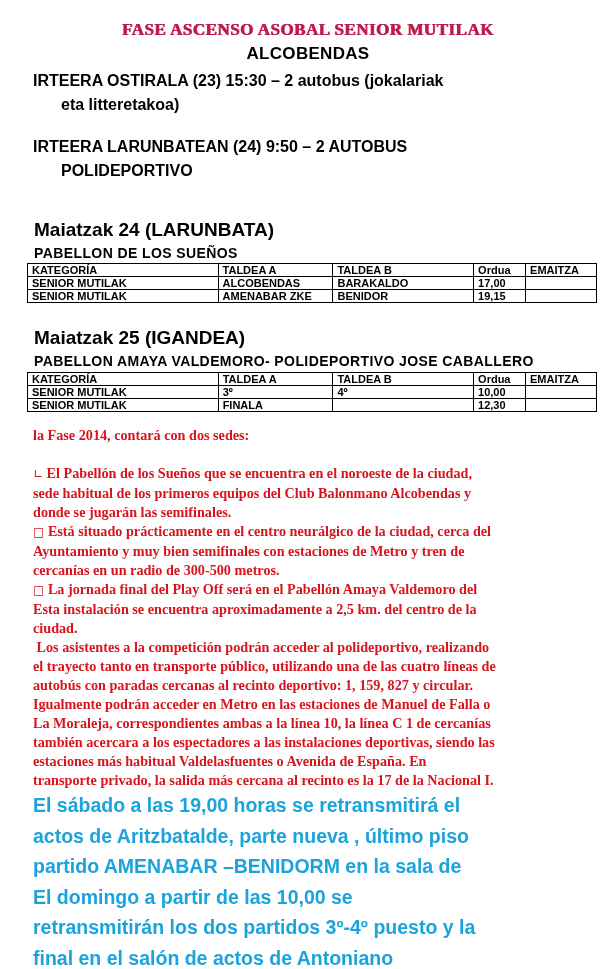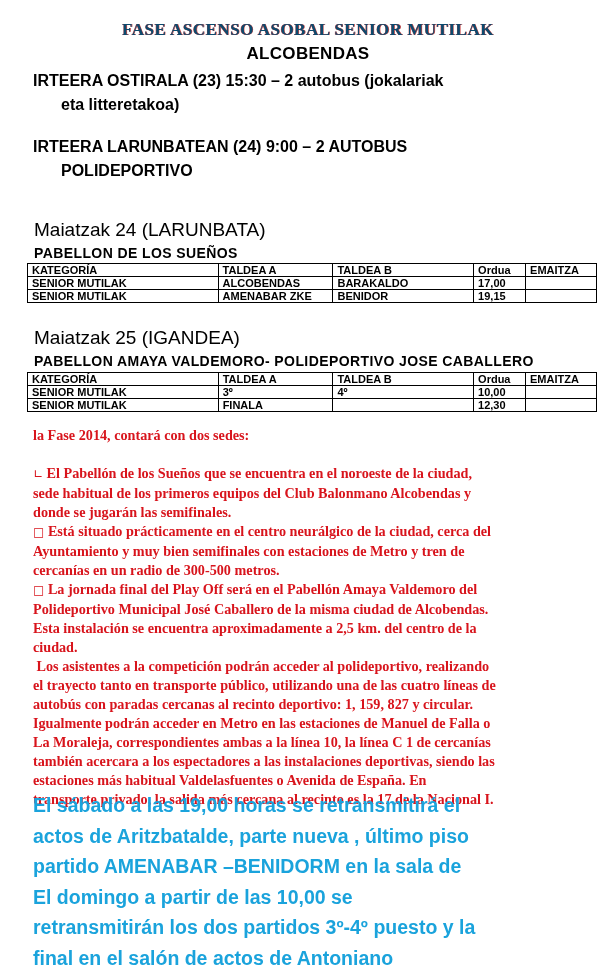--- a/index.html
+++ b/index.html
@@ -1,26 +1,26 @@
 <!DOCTYPE html>
 <html><head>
 <meta charset="utf-8">
 <style>
   html, body { margin: 0; padding: 0; background: #ffffff; }
   body { width: 616px; height: 969px; position: relative; overflow: hidden; font-family: "Liberation Sans", sans-serif; color: #000; }
   .abs { position: absolute; white-space: nowrap; }
   .title {
     left: 0; width: 616px; top: 20px; text-align: center;
     font-family: "Liberation Serif", serif; font-weight: bold; font-size: 17px;
-    letter-spacing: 0.5px; color: #0c4a6e;
+    letter-spacing: 0.5px; color: #be185d;
     text-shadow: 0.6px 0 0 #c84a4a, -0.3px 0 0 #c84a4a;
   }
   .city { left: 0; width: 616px; top: 44px; text-align: center; font-weight: bold; font-size: 17px; letter-spacing: 0.3px; }
   .depart { font-weight: bold; font-size: 16px; }
-  .day-heading { font-weight: normal; font-size: 19px; text-align: center; }
+  .day-heading { font-weight: bold; font-size: 19px; text-align: center; }
   .venue { font-weight: 900; font-size: 14px; letter-spacing: 0.4px; }
   table.sched {
     position: absolute; left: 27px; width: 570px; border-collapse: collapse;
     font-family: Liberation Sans, sans-serif; font-weight: bold; font-size: 11px;
   }
   table.sched td { border: 1px solid #000; padding: 0 4px; height: 12px; line-height: 12px; white-space: nowrap; }
   table.sched col.c1 { width: 191px; }
   table.sched col.c2 { width: 115px; }
   table.sched col.c3 { width: 141px; }
   table.sched col.c4 { width: 52px; }
@@ -40,21 +40,21 @@
   .blue-block p { margin: 0; white-space: nowrap; }
 </style>
 </head>
 <body>
 
 <div class="abs title">FASE  ASCENSO  ASOBAL  SENIOR MUTILAK</div>
 <div class="abs city">ALCOBENDAS</div>
 
 <div class="abs depart" style="left:33px; top:72px;">IRTEERA  OSTIRALA (23)  15:30 – 2 autobus (jokalariak</div>
 <div class="abs depart" style="left:61px; top:96px;">eta litteretakoa)</div>
-<div class="abs depart" style="left:33px; top:138px;">IRTEERA LARUNBATEAN (24) 9:00 – 2 AUTOBUS</div>
+<div class="abs depart" style="left:33px; top:138px;">IRTEERA LARUNBATEAN (24) 9:50 – 2 AUTOBUS</div>
 <div class="abs depart" style="left:61px; top:162px;">POLIDEPORTIVO</div>
 
 <div class="abs day-heading" style="left:34px; top:219px;">Maiatzak  24 (LARUNBATA)</div>
 <div class="abs venue" style="left:34px; top:245px;">PABELLON DE  LOS SUEÑOS</div>
 <table class="sched" style="top:263px;">
   <colgroup>
       <col class="c1">
       <col class="c2">
       <col class="c3">
       <col class="c4">
@@ -123,21 +123,20 @@
 <div class="red-block" style="top:426px;">
   <p>la Fase 2014, contará con dos sedes:</p>
   <div class="gap"></div>
   <p><span class="bullet">∟</span> <span>El Pabellón de los Sueños que se encuentra en el noroeste de la ciudad,</span></p>
   <p>sede habitual de los primeros equipos del Club Balonmano Alcobendas y</p>
   <p>donde se jugarán las semifinales.</p>
   <p><span class="bullet">□</span> <span>Está situado prácticamente en el centro neurálgico de la ciudad, cerca del</span></p>
   <p>Ayuntamiento y muy bien semifinales con estaciones de Metro y tren de</p>
   <p>cercanías en un radio de 300-500 metros.</p>
   <p><span class="bullet">□</span> <span>La jornada final del Play Off será en el Pabellón Amaya Valdemoro del</span></p>
-  <p>Polideportivo Municipal José Caballero de la misma ciudad de Alcobendas.</p>
   <p>Esta instalación se encuentra aproximadamente a 2,5 km. del centro de la</p>
   <p>ciudad.</p>
   <p style="white-space:pre;"> Los asistentes a la competición podrán acceder al polideportivo, realizando</p>
   <p>el trayecto tanto en transporte público, utilizando una de las cuatro líneas de</p>
   <p>autobús con paradas cercanas al recinto deportivo: 1, 159, 827 y circular.</p>
   <p>Igualmente podrán acceder en Metro en las estaciones de Manuel de Falla o</p>
   <p>La Moraleja, correspondientes ambas a la línea 10, la línea C 1 de cercanías</p>
   <p>también acercara a los espectadores a las instalaciones deportivas, siendo las</p>
   <p>estaciones más habitual Valdelasfuentes o Avenida de España. En</p>
   <p>transporte privado, la salida más cercana al recinto es la 17 de la Nacional I.</p>

